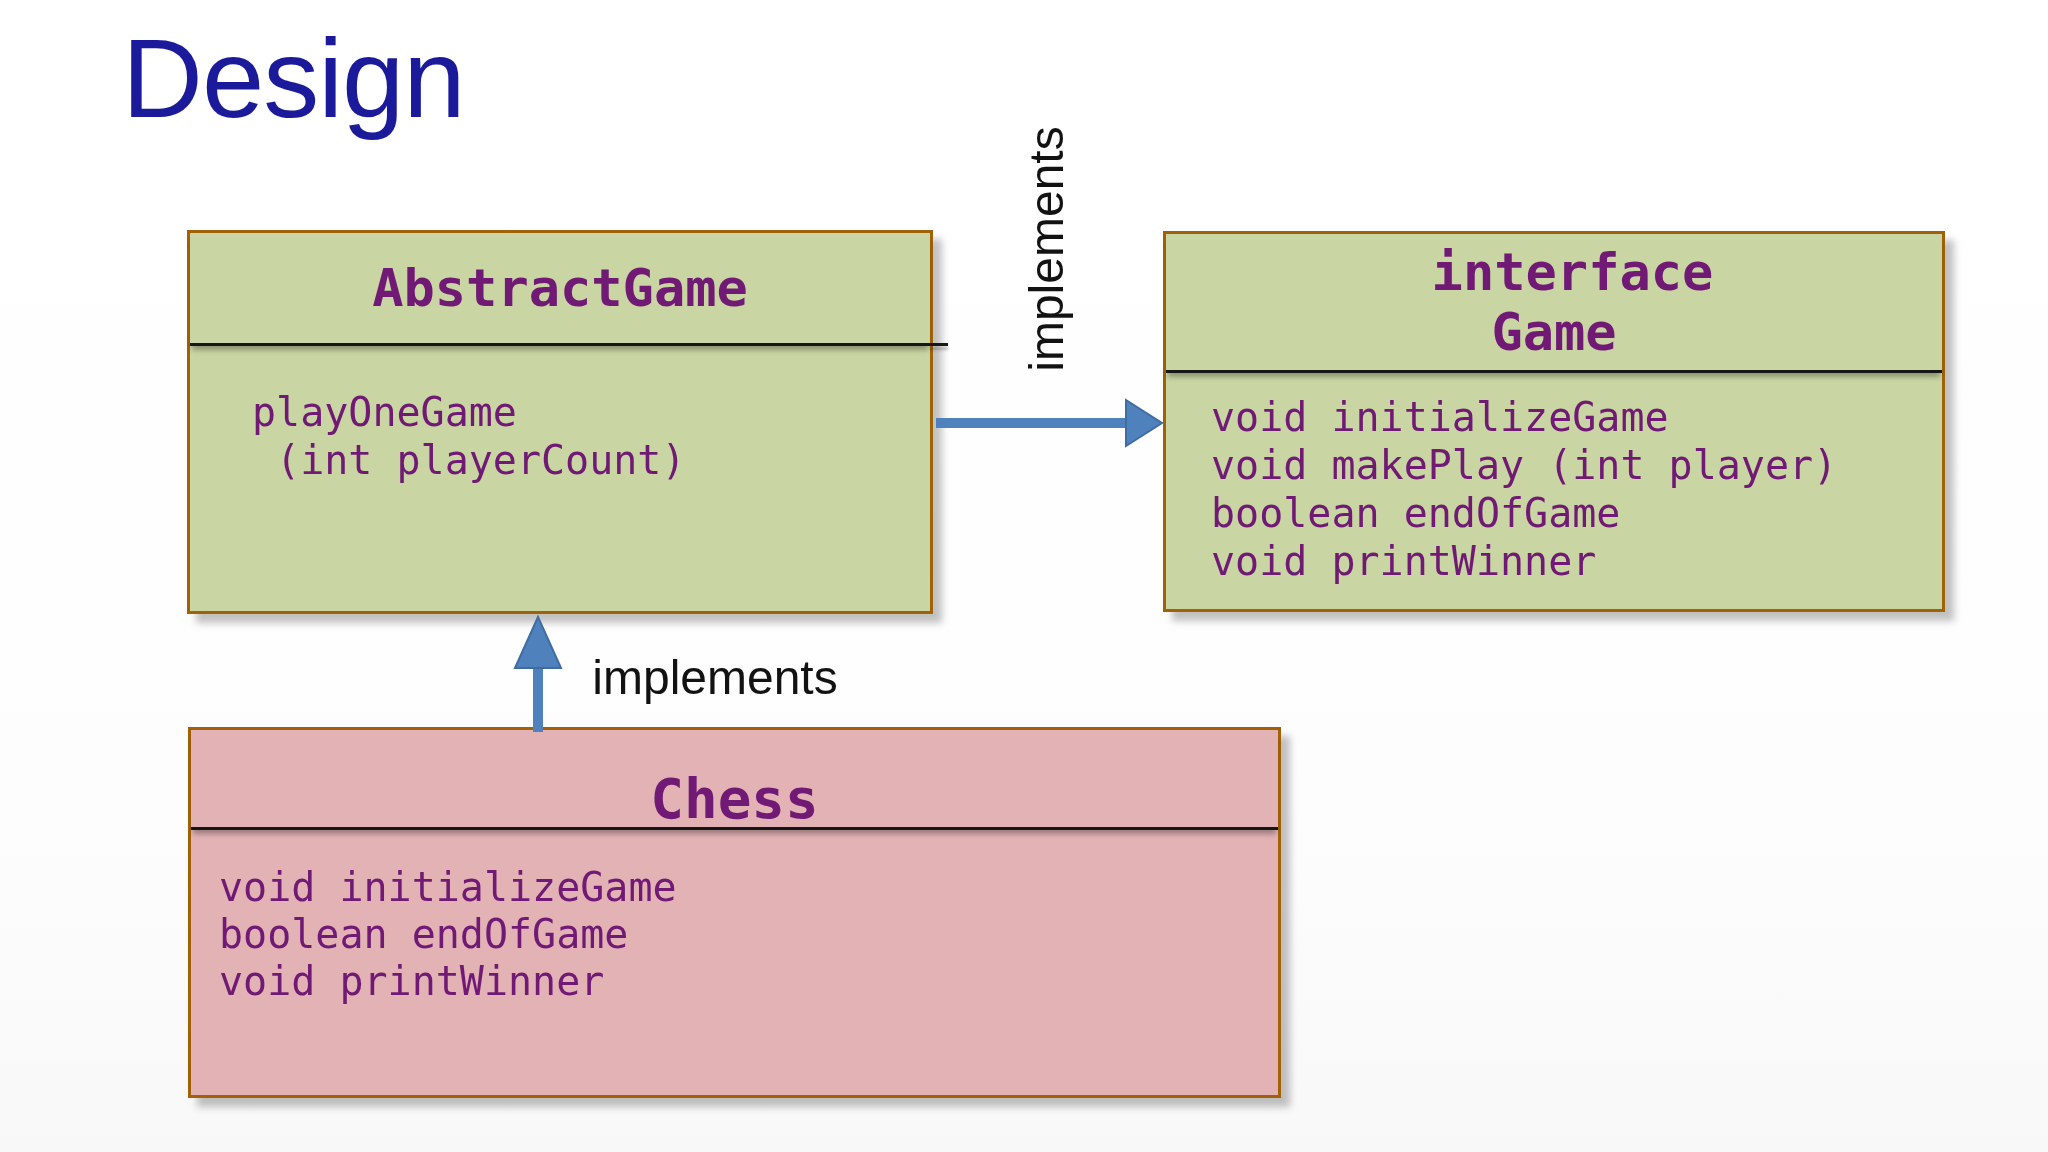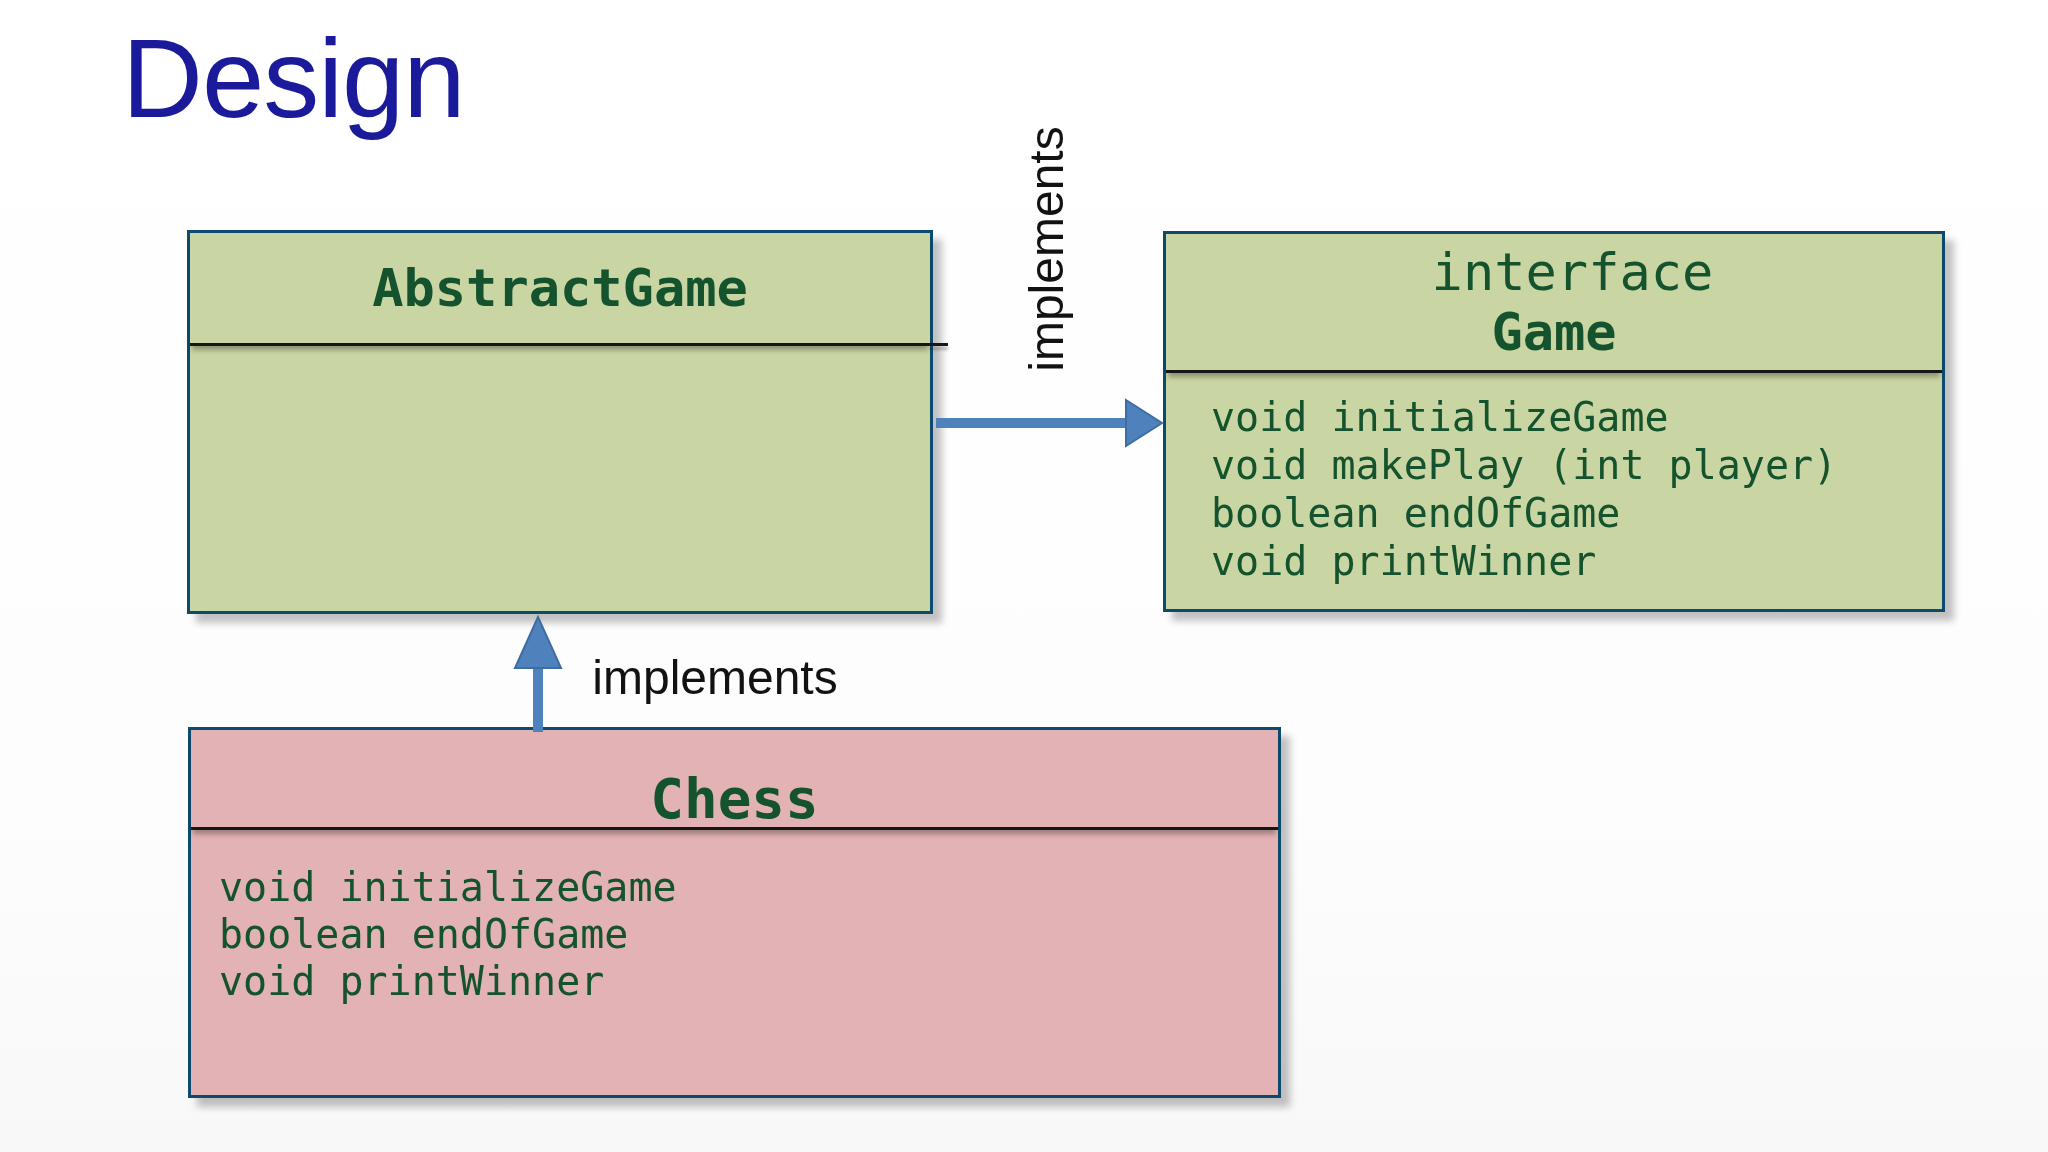--- a/index.html
+++ b/index.html
@@ -9,36 +9,36 @@
     font-family:"Liberation Sans",sans-serif;
   }
   .slide-title{
     position:absolute;left:122px;top:8px;
     font-size:112px;color:#1a1a9b;letter-spacing:-1px;
     font-family:"Liberation Sans",sans-serif;
     margin-top:6px;
   }
   .uml-box{
     position:absolute;
-    border:3px solid #0c4a6e;
+    border:3px solid #a16207;
     box-shadow:9px 9px 7px rgba(40,40,40,0.28);
     box-sizing:border-box;
     font-family:"DejaVu Sans Mono","Liberation Mono",monospace;
-    color:#14532d;
+    color:#701a75;
   }
   .fill-green{background:#c9d5a2;}
   .fill-pink{background:#e2b2b4;}
   .uml-header{
     display:flex;flex-direction:column;align-items:center;justify-content:center;
     border-bottom:3px solid #161616;
     box-shadow:0 6px 5px -2px rgba(0,0,0,0.30);
     box-sizing:border-box;
   }
   .uml-name{font-weight:bold;font-size:52px;line-height:60px;white-space:pre;}
-  .uml-stereotype{font-weight:normal;font-size:52px;line-height:60px;white-space:pre;margin-left:37px;}
+  .uml-stereotype{font-weight:bold;font-size:52px;line-height:60px;white-space:pre;margin-left:37px;}
   .uml-body{box-sizing:border-box;}
   .member{font-size:40px;white-space:pre;}
   .divider-overhang{
     position:absolute;width:18px;height:3px;background:#161616;
     box-shadow:0 4px 3px rgba(0,0,0,0.25);
   }
   
   #box-abstract{left:187px;top:230px;width:746px;height:384px;}
   #box-abstract .uml-header{height:113px;}
   #box-abstract .uml-body{padding:42px 20px 0 62px;}
@@ -67,20 +67,24 @@
 </head>
 <body>
 
 <div class="slide-title">Design</div>
 
 <div class="uml-box fill-green" id="box-abstract">
   <div class="uml-header">
     <div class="uml-name">AbstractGame</div>
   </div>
   <div class="divider-overhang" style="right:-18px;top:110px;"></div>
+  <div class="uml-body">
+    <div class="member">playOneGame</div>
+    <div class="member"> (int playerCount)</div>
+  </div>
 </div>
 
 <div class="uml-box fill-green" id="box-interface">
   <div class="uml-header">
     <div class="uml-stereotype">interface</div>
     <div class="uml-name">Game</div>
   </div>
   <div class="uml-body">
     <div class="member">void initializeGame</div>
     <div class="member">void makePlay (int player)</div>

